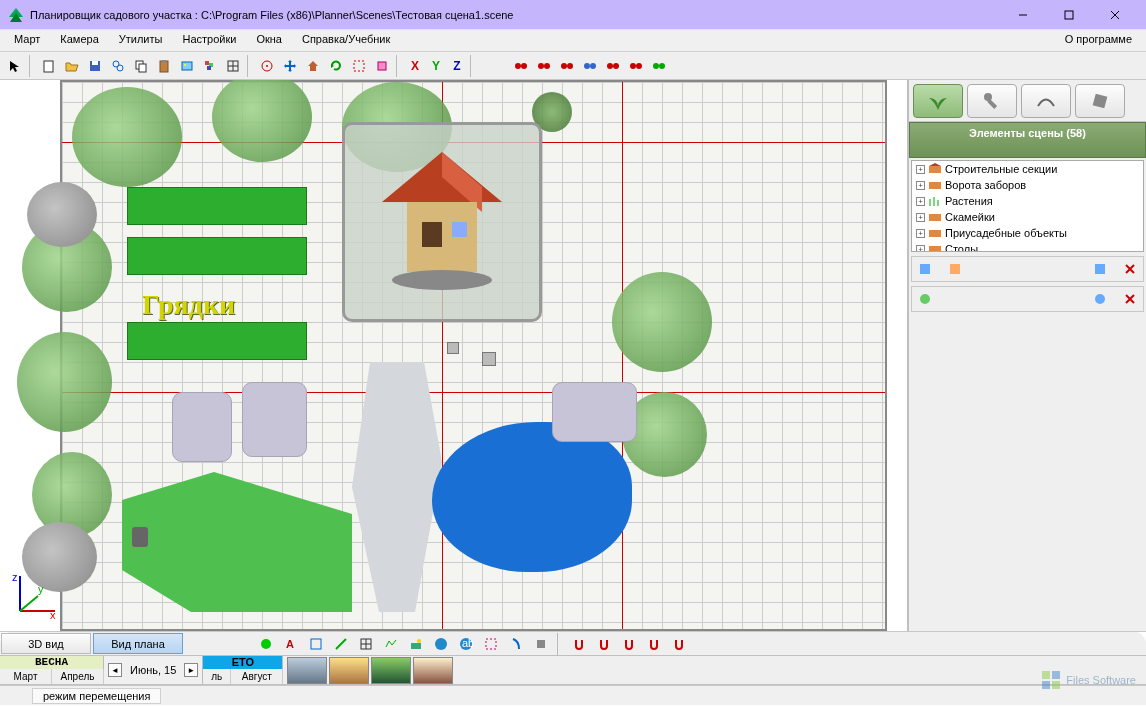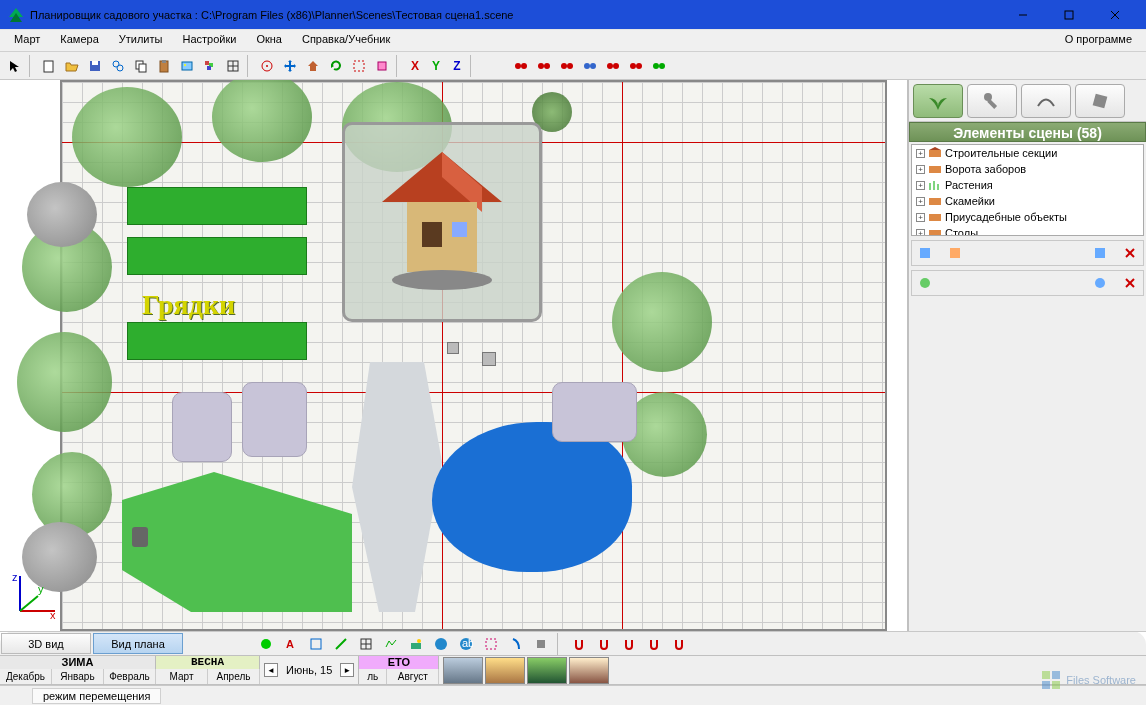--- a/index.html
+++ b/index.html
@@ -1,19 +1,19 @@
 <!DOCTYPE html>
 <html><head>
 <meta charset="utf-8">
 <style>
 * { box-sizing: border-box; margin: 0; padding: 0; font-family: "Segoe UI", Tahoma, sans-serif; font-size: 11px; }
 body { background: #fff; width: 1146px; height: 707px; overflow: hidden; position: relative; }
 
 
-.titlebar { height: 30px; display: flex; align-items: center; padding: 0 8px; background: #1d4ed8; border-bottom: 1px solid #e5e5e5; }
+.titlebar { height: 30px; display: flex; align-items: center; padding: 0 8px; background: #c4b5fd; border-bottom: 1px solid #e5e5e5; }
 .titlebar .app-icon { width: 16px; height: 16px; margin-right: 6px; }
 .titlebar .title { flex: 0 0 auto; color: #000; }
 .titlebar .spacer { flex: 1; }
 .titlebar .winbtn { width: 46px; height: 30px; display: flex; align-items: center; justify-content: center; color: #000; }
 
 
 .menubar { height: 22px; display: flex; align-items: stretch; background: #f0f0f0; border-bottom: 1px solid #d0d0d0; padding: 0 4px; }
 .menubar .menu-item { padding: 3px 10px; cursor: default; }
 .menubar .menu-right { margin-left: auto; padding: 3px 10px; }
 
@@ -25,41 +25,41 @@
 
 
 .main-row { display: flex; height: 551px; }
 .canvas-wrap { flex: 1; position: relative; background: #fff; border-right: 1px solid #c0c0c0; overflow: hidden; }
 .canvas-wrap .axes { position: absolute; left: 10px; bottom: 10px; width: 50px; height: 50px; }
 
 .right-panel { width: 238px; background: #efefef; display: flex; flex-direction: column; border-left: 1px solid #c0c0c0; }
 .right-tabs { height: 42px; display: flex; gap: 4px; padding: 4px; background: #efefef; border-bottom: 1px solid #c8c8c8; }
 .right-tab { flex:0 0 auto; width: 50px; height: 34px; border: 1px solid #aaa; border-radius: 4px; background: linear-gradient(#fdfdfd,#e5e5e5); display:flex;align-items:center;justify-content:center; }
 .right-tab.active { background: linear-gradient(#b9dca8,#8fbb7a); border-color:#6a8f57;}
-.panel-header { height: 20px; background: linear-gradient(#8bab74,#6e9257); color: #fff; font-weight: bold; text-align:center; line-height: 20px; border:1px solid #5a7a47; font-size: 14px;}
+.panel-header { height: 36px; background: linear-gradient(#8bab74,#6e9257); color: #fff; font-weight: bold; text-align:center; line-height: 20px; border:1px solid #5a7a47; font-size: 11px;}
 .tree { background: #fff; border: 1px solid #aaa; height: 92px; overflow: auto; margin: 2px; font-size: 11px;}
 .tree-row { display: flex; align-items: center; height: 16px; padding-left: 4px; gap: 3px; white-space: nowrap;}
 .tree-exp { width: 9px; height: 9px; border: 1px solid #888; display:flex;align-items:center;justify-content:center; font-size:8px; line-height:7px; color:#444; background:#fff;}
 .mini-icons { height: 26px; background:#efefef; border:1px solid #c8c8c8; margin:2px; display:flex; align-items:center; padding:2px; gap:8px;}
 
 
 .bottom { background:#efefef;border-radius:14px; }
 .view-tabs { height: 24px; display:flex; align-items:stretch; border-top:1px solid #c8c8c8;}
 .view-tab { width: 90px; border:1px solid #bbb; background: linear-gradient(#fdfdfd,#e8e8e8); display:flex;align-items:center;justify-content:center; margin:1px; font-size:11px;}
 .view-tab.active { background: linear-gradient(#d4e6f9,#b7d4f0); border-color:#6b9fd0;}
 .bottom-icons { flex:1; display:flex; align-items:center; padding:0 8px; gap:3px;}
 
 .seasons { height: 30px; display:flex; border-top:1px solid #c0c0c0; border-bottom:1px solid #c0c0c0;}
 .season-col { display:flex; flex-direction:column; }
 .season-head { height:15px; text-align:center; font-weight:bold; font-size:11px; border-right:1px solid #bbb;}
 .months { display:flex; height:15px;}
 .month { width:52px; text-align:center; font-size:10px; border-right:1px solid #ccc; line-height:15px;}
 .season-winter .season-head{background:#e8e8e8;}
 .season-spring .season-head{background:#e4f0c4;font-family:Liberation Mono, monospace;}
-.season-summer .season-head{background:#f0abfc;}
+.season-summer .season-head{background:#0ea5e9;}
 .season-autumn .season-head{background:#f0d8a0;}
 .date-sel { display:flex; align-items:center; padding:0 4px; gap:2px; background:#f0f0f0; border-right:1px solid #bbb;}
 .date-btn{width:14px;height:14px;border:1px solid #888;background:#fdfdfd;display:flex;align-items:center;justify-content:center;font-size:8px;}
 .thumbs { display:flex; align-items:center; gap:2px; padding:0 4px;}
 .thumb{ width:40px;height:27px; border:1px solid #888;}
 
 .statusbar { height:20px; background:#f0f0f0; border-top:1px solid #c8c8c8; display:flex; align-items:center; padding:0 8px; font-size:11px;}
 .status-item{ padding: 1px 10px; border:1px solid #d0d0d0; background:#fafafa;margin-left:24px;}
 
 .watermark { position:absolute; right:10px; bottom:16px; opacity:0.5; display:flex; align-items:center; gap:4px; font-size:14px; color:#4a7ab0;}
@@ -538,28 +538,20 @@
         </div>
       <div class="tbtn">
           <svg width="14" height="14">
             <path d="M3 3 L3 9 A4 4 0 0 0 11 9 L11 3 L9 3 L9 9 A2 2 0 0 1 5 9 L5 3 Z" fill="#c00"></path>
           </svg>
         </div>
     </div>
   </div>
 
   <div class="seasons">
-    <div class="season-col season-winter">
-      <div class="season-head">ЗИМА</div>
-      <div class="months">
-        <div class="month">Декабрь</div>
-        <div class="month">Январь</div>
-        <div class="month">Февраль</div>
-      </div>
-    </div>
     <div class="season-col season-spring">
       <div class="season-head">ВЕСНА</div>
       <div class="months">
         <div class="month">Март</div>
         <div class="month">Апрель</div>
       </div>
     </div>
     <div class="date-sel">
       <div class="date-btn">◄</div>
       <span style="padding:0 6px">Июнь, 15</span>

